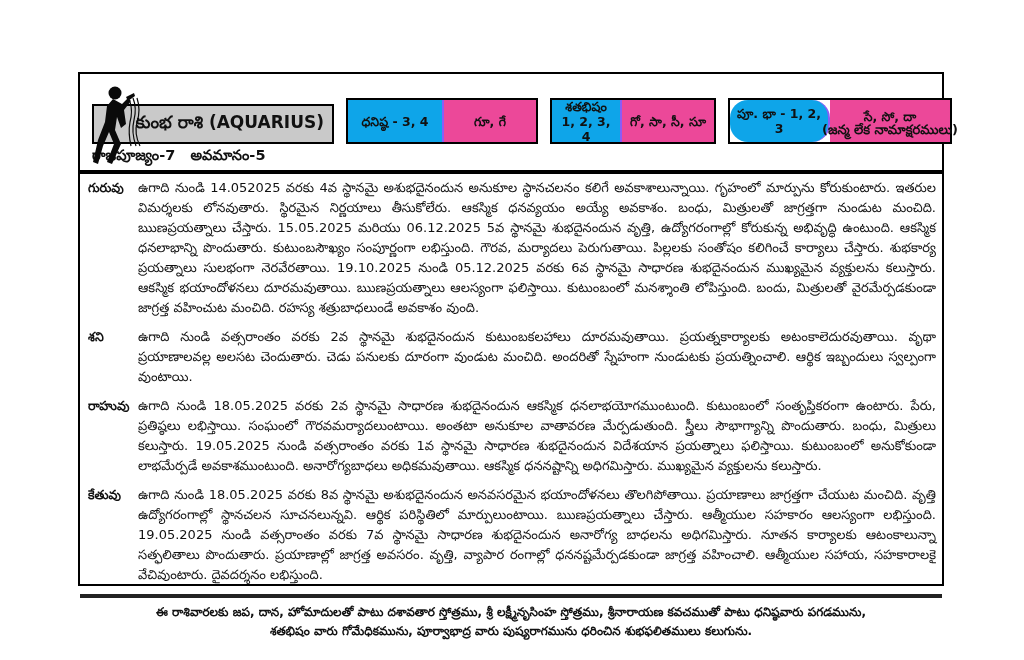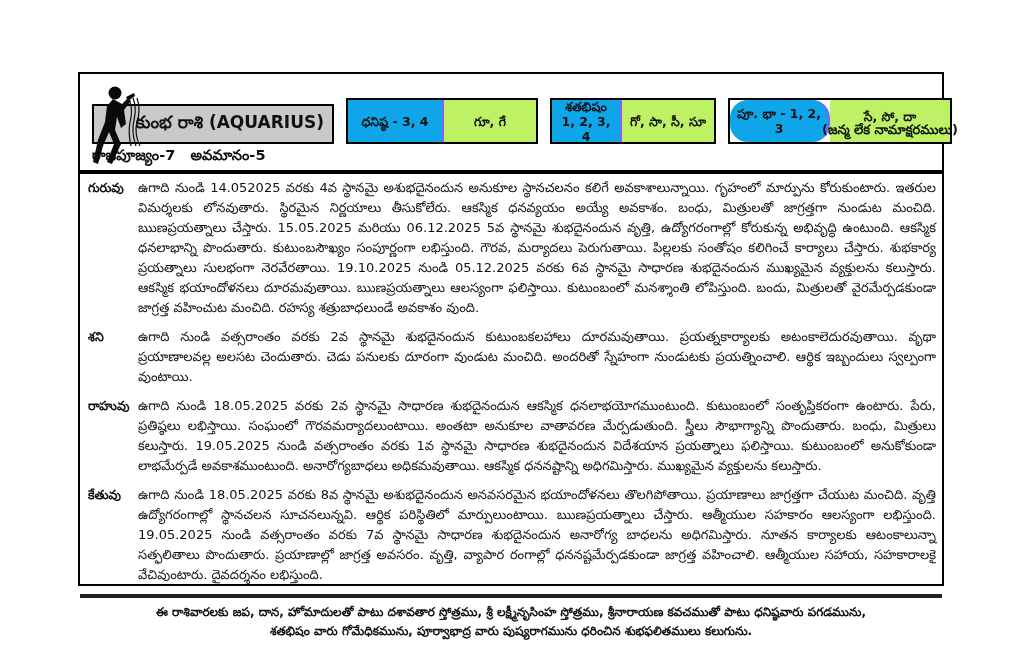--- a/index.html
+++ b/index.html
@@ -58,21 +58,21 @@
     flex-direction: column;
     align-items: center;
     justify-content: center;
     font-weight: bold;
     font-size: 12.5px;
     text-align: center;
     line-height: 15px;
     padding: 0 6px;
   }
   .nak-star   { background: #0ea5e9; border-right: 2px solid #8b5cf6; width: 96px; }
-  .nak-letters{ background: #bef264; width: 92px; }
+  .nak-letters{ background: #ec4899; width: 92px; }
   .nak-box.b2 .nak-star { width: 70px; }
   .nak-box.b3 .nak-star { width: 100px; border-radius: 18px; }
   .nak-box.b3 .nak-letters { width: 120px; }
   .nak-sub { font-size: 13px; font-weight: bold; line-height: 9px; margin-top: 1px; white-space: nowrap; }
   
   .subheader-row {
     display: flex;
     justify-content: space-between;
     margin: 3px 10px 0 12px;
     font-weight: bold;

